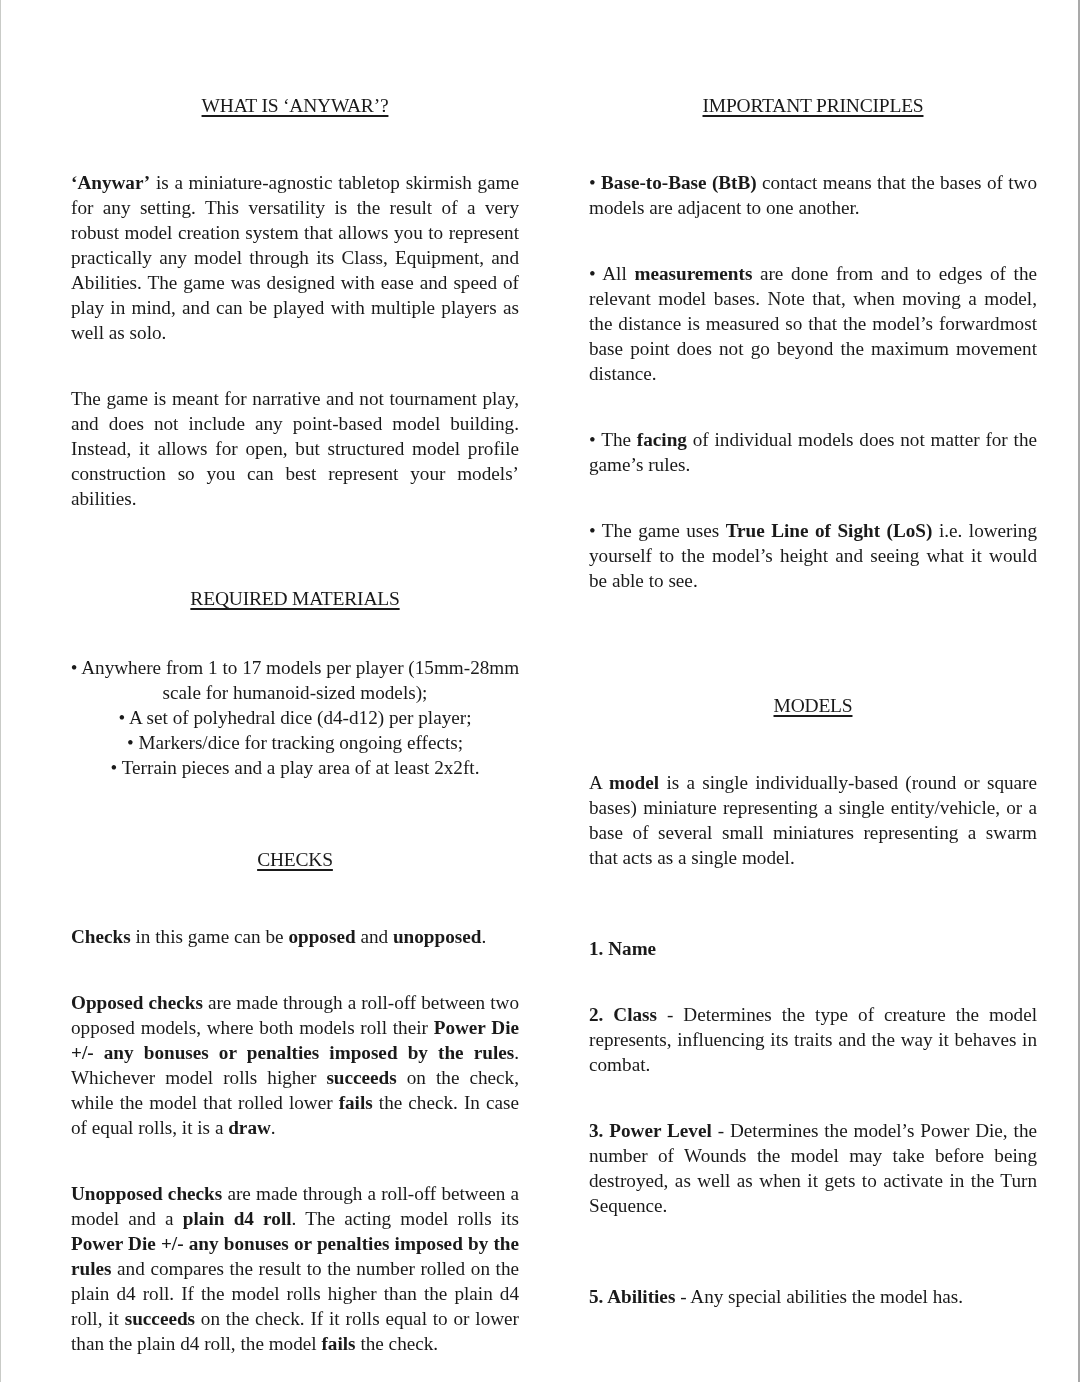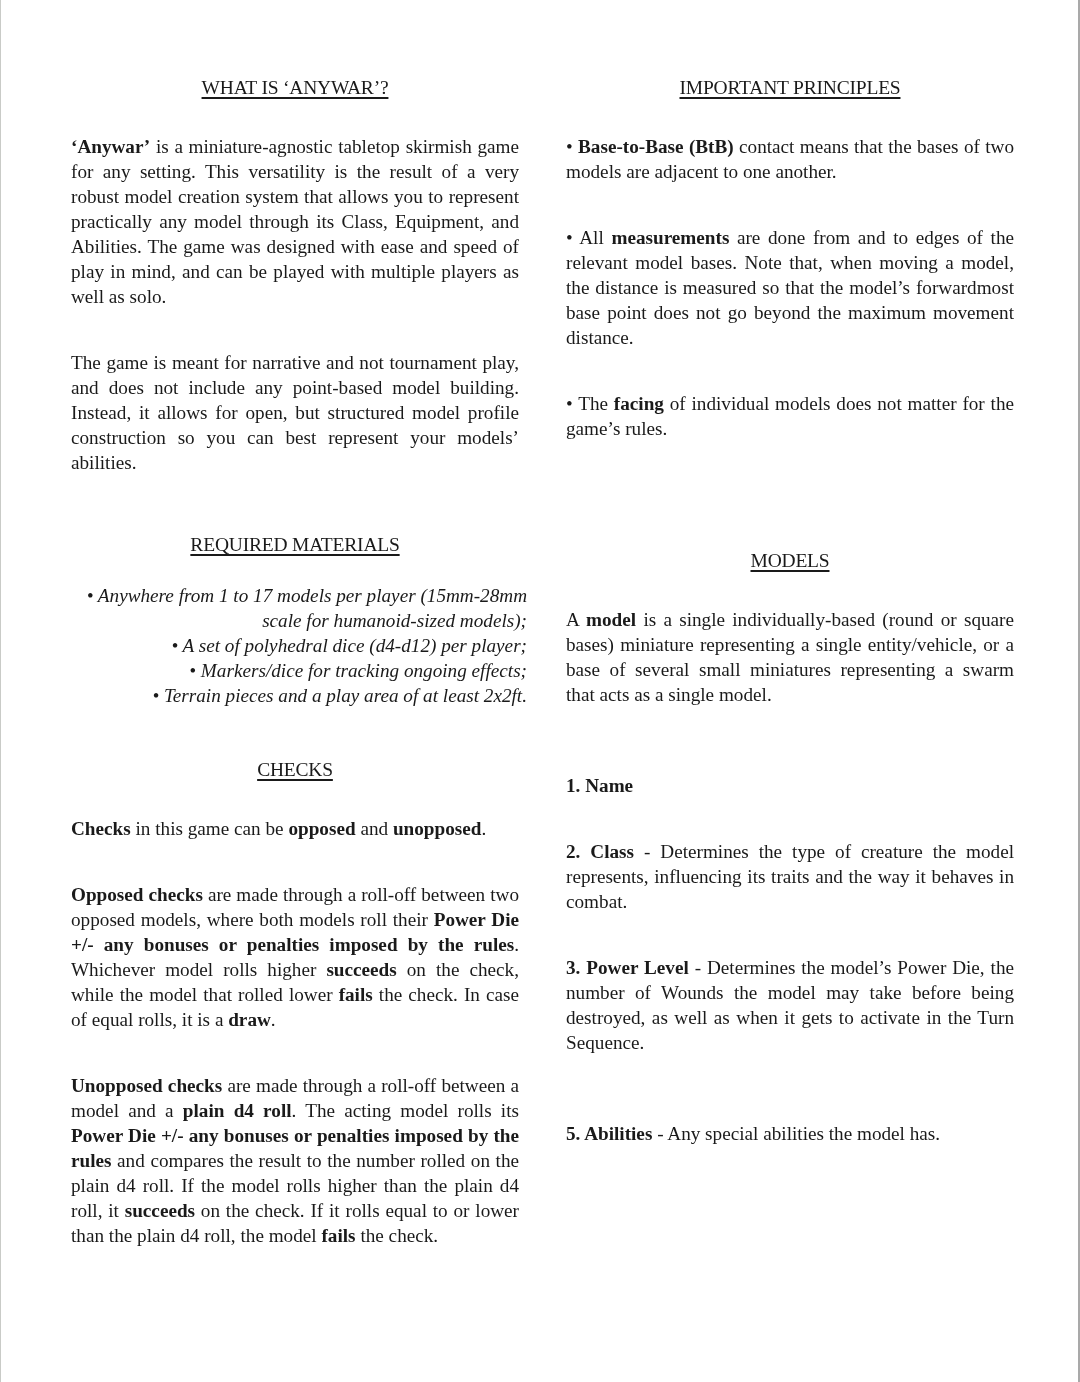--- a/index.html
+++ b/index.html
@@ -22,26 +22,26 @@
     position: absolute; right: 0; top: 0; width: 2px; height: 1382px; background: #a9a9a9;
   }
   .col {
     position: absolute;
     top: 74px;
     width: 464px;
     font-size: 19.2px;
     line-height: 25px;
   }
   .col-left { left: 63px; }
-  .col-right { left: 558px; }
+  .col-right { left: 581px; }
   .heading {
     text-align: center;
     font-size: 19.5px;
     line-height: 28px;
-    margin: 0;
+    margin: 18px;
     font-weight: normal;
     letter-spacing: -0.2px;
   }
   .heading span {
     text-decoration: underline;
     text-decoration-thickness: 1.5px;
     text-underline-offset: 3px;
   }
   p {
     margin: 8px;
@@ -50,21 +50,21 @@
   }
   b { font-weight: bold; }
   .gap-head { height: 24px; }
   .gap-para { height: 25px; }
   .gap-section { height: 48px; }
   ul.materials {
     list-style: none;
     margin: 0;
     padding: 0;
   }
-  ul.materials li { text-align: right; font-style: italic; }
+  ul.materials li { text-align: center; }
 </style>
 </head>
 <body>
 
 <div class="page-edge-left"></div>
 <div class="page-edge-right"></div>
 
 <div class="col col-left">
 
   <h2 class="heading"><span>WHAT IS ‘ANYWAR’?</span></h2>
@@ -96,20 +96,21 @@
 <div class="col col-right">
 
   <h2 class="heading"><span>IMPORTANT PRINCIPLES</span></h2>
   <div class="gap-head"></div>
   <p><span>• </span><b>Base-to-Base (BtB)</b><span> contact means that the bases of two models are adjacent to one another.</span></p>
   <div class="gap-para"></div>
   <p><span>• All </span><b>measurements</b><span> are done from and to edges of the relevant model bases. Note that, when moving a model, the distance is measured so that the model’s forwardmost base point does not go beyond the maximum movement distance.</span></p>
   <div class="gap-para"></div>
   <p><span>• The </span><b>facing</b><span> of individual models does not matter for the game’s rules.</span></p>
   <div class="gap-para"></div>
+  <p><span>• The game uses </span><b>True Line of Sight (LoS)</b><span> i.e. lowering yourself to the model’s height and seeing what it would be able to see.</span></p>
   <div class="gap-para"></div>
 
   <div class="gap-section"></div>
   <h2 class="heading"><span>MODELS</span></h2>
   <div class="gap-head"></div>
   <p><span>A </span><b>model</b><span> is a single individually-based (round or square bases) miniature representing a single entity/vehicle, or a base of several small miniatures representing a swarm that acts as a single model.</span></p>
   <div class="gap-para"></div>
   <div class="gap-para"></div>
   <p><b>1. Name</b><span></span></p>
   <div class="gap-para"></div>

